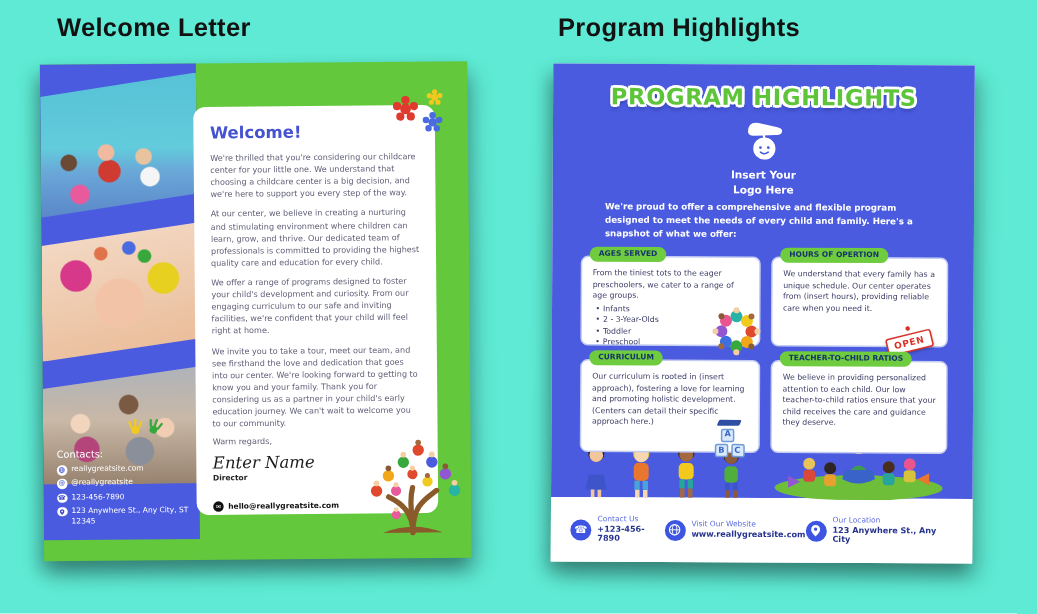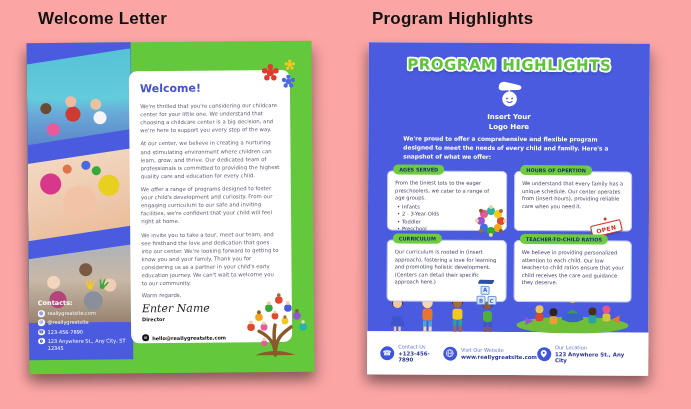--- a/index.html
+++ b/index.html
@@ -1,18 +1,18 @@
 <!DOCTYPE html>
 <html><head>
 <meta charset="utf-8">
 <style>
   * { margin:0; padding:0; box-sizing:border-box; }
   html,body { width:691px; height:409px; background:#ffffff; overflow:hidden;
               font-family:"DejaVu Sans", sans-serif; }
-  .stage { position:relative; width:691px; height:409px; background:#fca5a5; }
+  .stage { position:relative; width:691px; height:409px; background:#5eead4; }
 
   .sec-title { position:absolute; font-family:"Liberation Sans",sans-serif;
                font-weight:bold; font-size:17px; color:#121212; letter-spacing:0.2px; }
   #title-left { left:38px; top:9px; }
   #title-right { left:372px; top:9px; }
 
   .doc { position:absolute; box-shadow: -3px 7px 12px rgba(0,0,0,0.30), 4px 9px 14px rgba(0,0,0,0.22); }
 
   
   #doc-welcome { left:28px; top:42px; width:285px; height:331px; background:#63c83c; transform:rotate(-0.5deg); }
@@ -39,21 +39,21 @@
   #wl-photo-3 { top:202px; height:78px; clip-path:polygon(0 18%,100% 0,100% 100%,0 100%);
     background:
       radial-gradient(circle at 24% 48%, #f2d5bd 0 6px, transparent 7px),
       radial-gradient(circle at 55% 32%, #7a5a42 0 6px, transparent 7px),
       radial-gradient(circle at 78% 52%, #f0cdb3 0 6px, transparent 7px),
       radial-gradient(circle at 28% 70%, #b3457a 0 8px, transparent 9px),
       radial-gradient(circle at 62% 72%, #8b8f99 0 9px, transparent 10px),
       linear-gradient(180deg,#aeb3ba 0%,#c9b8a6 45%,#97826f 100%); }
 
   .wl-contacts { position:absolute; left:9px; top:256px; width:92px; }
-  .wl-contacts-h { font-size:6.5px; font-weight:bold; color:#ffffff; margin-bottom:3px; }
+  .wl-contacts-h { font-size:6.5px; font-weight:normal; color:#ffffff; margin-bottom:3px; }
   .wl-citem { display:flex; gap:3px; margin-bottom:2.5px; align-items:flex-start; }
   .wl-cicon { width:6.5px; height:6.5px; border-radius:50%; background:#fff; color:#3947c9;
               font-size:4.2px; line-height:6.5px; display:flex; align-items:center; justify-content:center; flex:none; }
   .wl-ctext { font-size:5px; color:#ffffff; line-height:1.35; }
   .wl-hands { position:absolute; left:56px; top:236px; display:flex; gap:2px; }
 
   .wl-panel { position:absolute; left:102px; top:29px; width:161px; height:272px;
               background:#ffffff; border-radius:8px; padding:11px; }
   .wl-heading { font-size:11px; font-weight:bold; color:#4653cf; margin-bottom:7px; }
   .wl-p { font-size:5.4px; line-height:1.5; color:#62627a; margin-bottom:5px; width:139px; }

